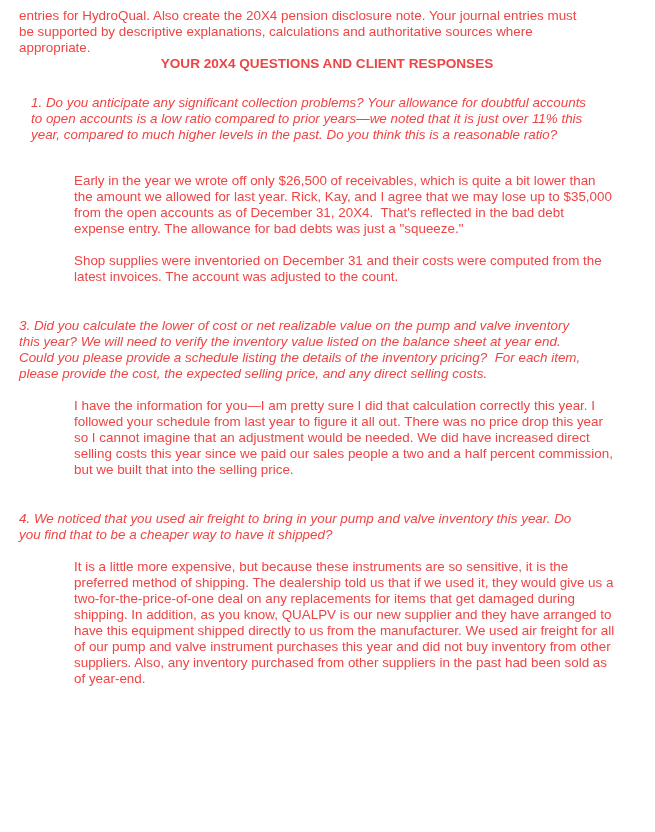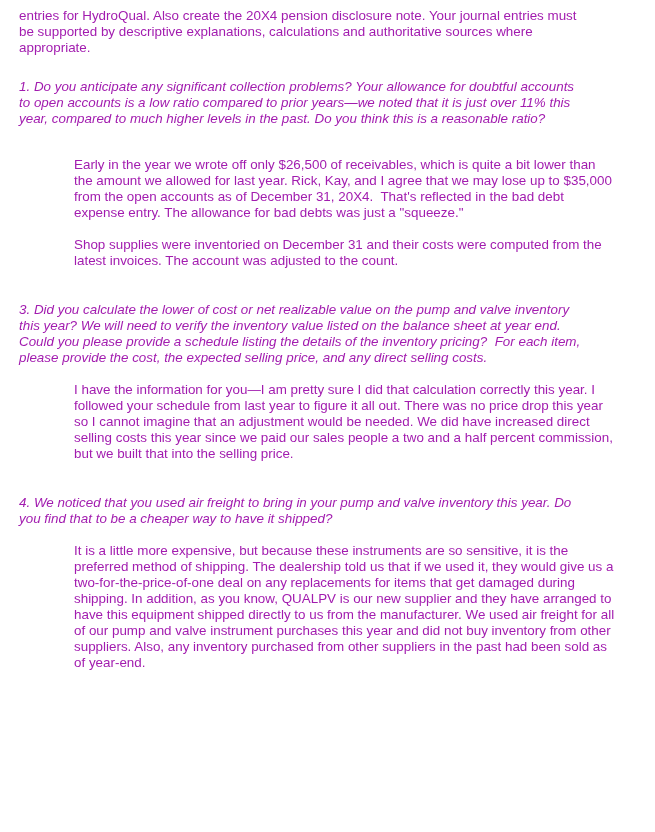--- a/index.html
+++ b/index.html
@@ -6,21 +6,21 @@
     margin: 0;
     padding: 0;
     background: #ffffff;
   }
   .page {
     position: relative;
     width: 655px;
     height: 832px;
     overflow: hidden;
     background: #ffffff;
-    color: #a21caf;
+    color: #ef4444;
     font-family: "Liberation Sans", sans-serif;
     font-size: 13.4px;
     line-height: 16px;
   }
   .content {
     padding: 8px 20px 0 19px;
   }
   .content p {
     margin: 0;
     white-space: pre-wrap; 
@@ -31,39 +31,41 @@
     text-align: center;
     font-size: 13.6px;
     white-space: pre-wrap;
   }
   .question {
     font-style: italic;
     margin-top: 33px !important;
   }
   .question.first {
     margin-top: 23px !important;
+    margin-left: 12px;
   }
   .response {
     margin-top: 16px !important;
     margin-left: 55px !important;
   }
   .response.wide-gap {
     margin-top: 30px !important;
   }
 </style>
 </head>
 <body>
 
 <div class="page">
   <div class="content">
 
     <p class="body-par">entries for HydroQual. Also create the 20X4 pension disclosure note. Your journal entries must
 be supported by descriptive explanations, calculations and authoritative sources where
 appropriate.</p>
 
+    <p class="heading">YOUR 20X4 QUESTIONS AND CLIENT RESPONSES</p>
 
     <div>
       <p class="question first">1. Do you anticipate any significant collection problems? Your allowance for doubtful accounts
 to open accounts is a low ratio compared to prior years—we noted that it is just over 11% this
 year, compared to much higher levels in the past. Do you think this is a reasonable ratio?</p>
       <p class="response wide-gap">Early in the year we wrote off only $26,500 of receivables, which is quite a bit lower than
 the amount we allowed for last year. Rick, Kay, and I agree that we may lose up to $35,000
 from the open accounts as of December 31, 20X4.  That's reflected in the bad debt
 expense entry. The allowance for bad debts was just a "squeeze."</p>
     </div>

